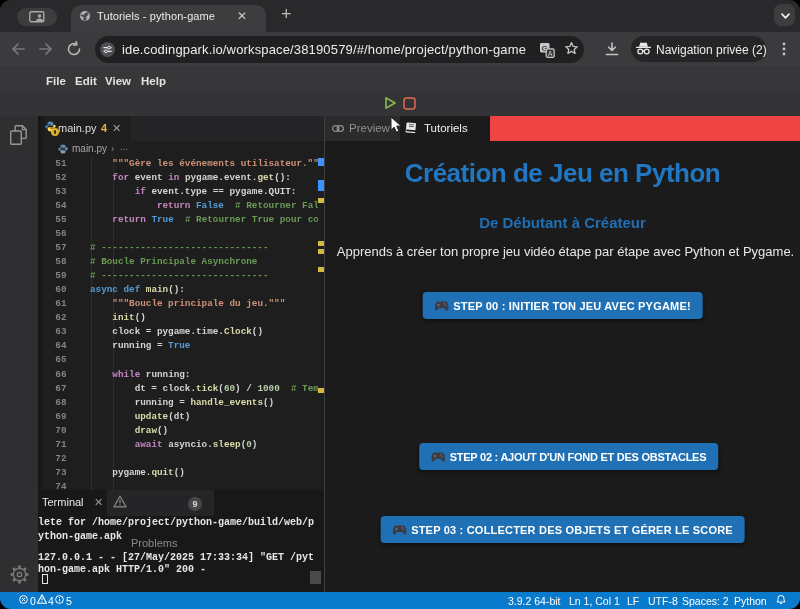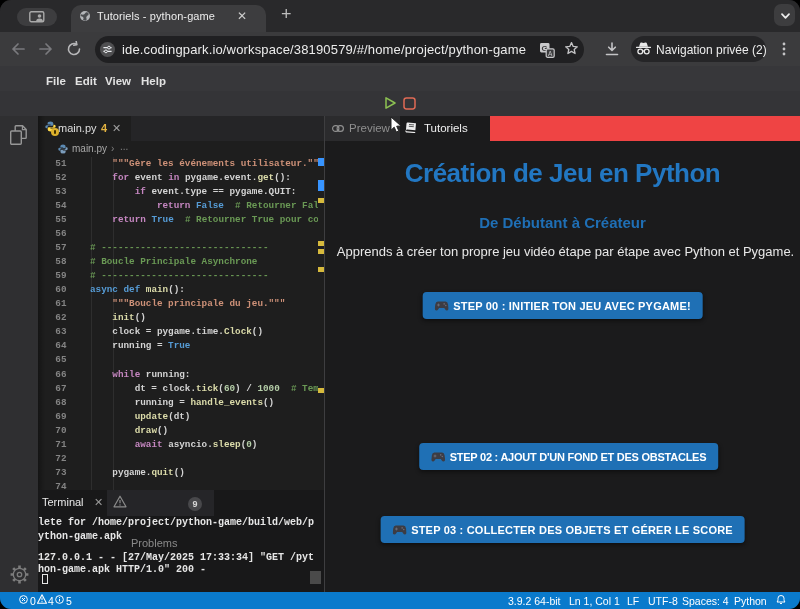--- a/index.html
+++ b/index.html
@@ -353,16 +353,16 @@
   </svg>
 
   <div id="status">
     <span style="left:30px">0</span>
     <span style="left:48px">4</span>
     <span style="left:66px">5</span>
     <span style="left:508px">3.9.2 64-bit</span>
     <span style="left:569px">Ln 1, Col 1</span>
     <span style="left:627px">LF</span>
     <span style="left:648px">UTF-8</span>
-    <span style="left:682px">Spaces: 4</span>
+    <span style="left:682px">Spaces: 2</span>
     <span style="left:734px">Python</span>
   </div>
 </div>
 
 </body></html>

